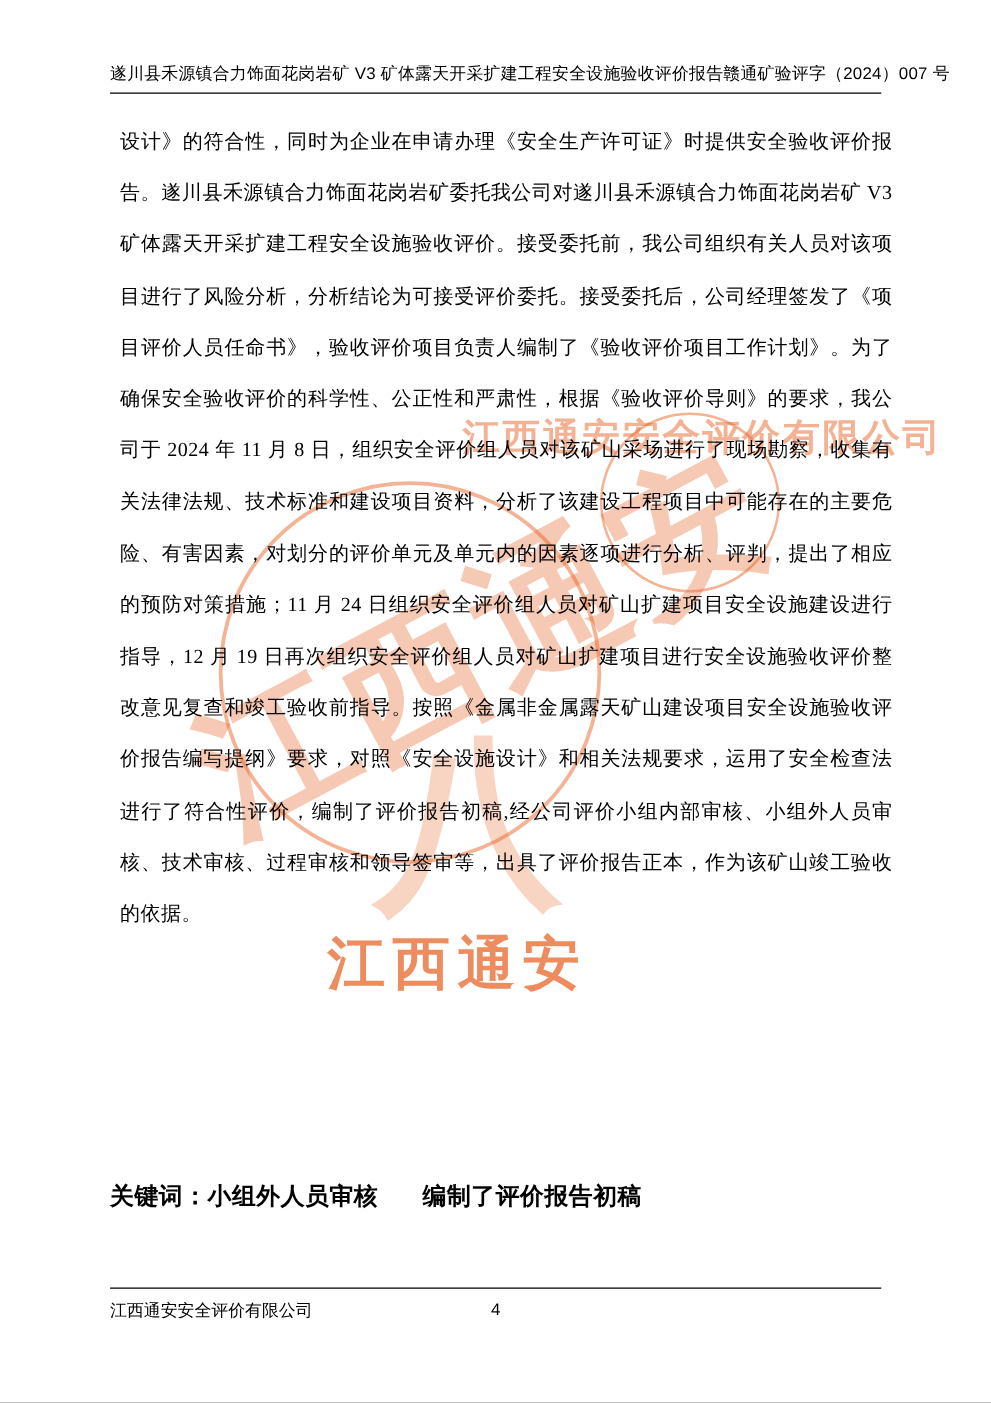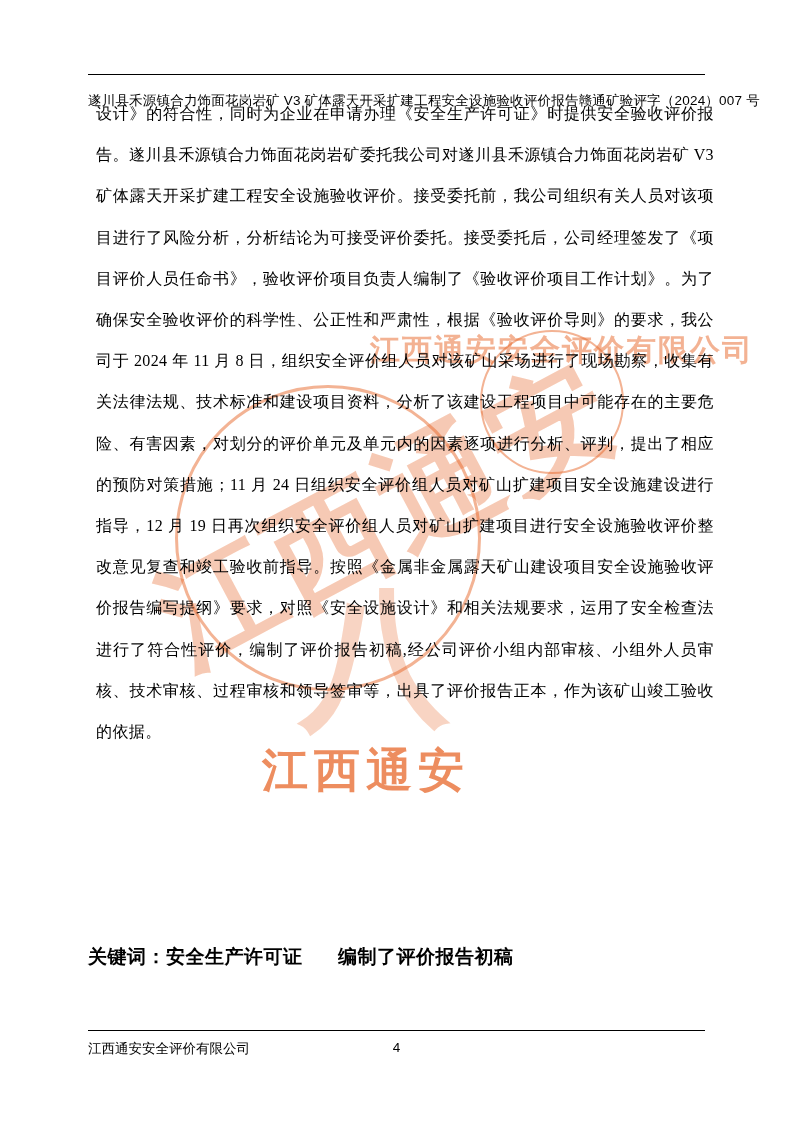--- a/index.html
+++ b/index.html
@@ -27,21 +27,21 @@
     font-size: 13.5px;
     font-family: "Liberation Sans", "DejaVu Sans", sans-serif;
     letter-spacing: 0.2px;
     display: flex;
     justify-content: space-between;
     align-items: baseline;
     white-space: nowrap;
     text-align: center;
   }
   .header-left { font-size: 13.5px; }
-  .header-right { font-size: 13.5px; margin-top: 42px; }
+  .header-right { font-size: 13.5px; }
   .header-rule {
     position: absolute;
     left: 88px;
     top: 74px;
     width: 617px;
     height: 1px;
     background: #000;
   }
 
   
@@ -185,21 +185,21 @@
     <div class="wm wm-d">八</div>
     <div class="wm wm-a">江西通安安全评价有限公司</div>
     <div class="wm wm-b">江西通安</div>
   </div>
 
   <div class="body-text">
     <p>设计》的符合性，同时为企业在申请办理《安全生产许可证》时提供安全验收评价报告。遂川县禾源镇合力饰面花岗岩矿委托我公司对遂川县禾源镇合力饰面花岗岩矿 V3 矿体露天开采扩建工程安全设施验收评价。接受委托前，我公司组织有关人员对该项目进行了风险分析，分析结论为可接受评价委托。接受委托后，公司经理签发了《项目评价人员任命书》，验收评价项目负责人编制了《验收评价项目工作计划》。为了确保安全验收评价的科学性、公正性和严肃性，根据《验收评价导则》的要求，我公司于 2024 年 11 月 8 日，组织安全评价组人员对该矿山采场进行了现场勘察，收集有关法律法规、技术标准和建设项目资料，分析了该建设工程项目中可能存在的主要危险、有害因素，对划分的评价单元及单元内的因素逐项进行分析、评判，提出了相应的预防对策措施；11 月 24 日组织安全评价组人员对矿山扩建项目安全设施建设进行指导，12 月 19 日再次组织安全评价组人员对矿山扩建项目进行安全设施验收评价整改意见复查和竣工验收前指导。按照《金属非金属露天矿山建设项目安全设施验收评价报告编写提纲》要求，对照《安全设施设计》和相关法规要求，运用了安全检查法进行了符合性评价，编制了评价报告初稿,经公司评价小组内部审核、小组外人员审核、技术审核、过程审核和领导签审等，出具了评价报告正本，作为该矿山竣工验收的依据。</p>
   </div>
 
   <div class="keywords">
-    <span class="kw-1">关键词：安全生产许可证</span>
+    <span class="kw-1">关键词：小组外人员审核</span>
     <span class="kw-3">编制了评价报告初稿</span>
   </div>
 
   <div class="footer-rule"></div>
   <div class="footer">
     <span>江西通安安全评价有限公司</span>
     <span></span>
   </div>
   <div class="footer-page">4</div>
 

